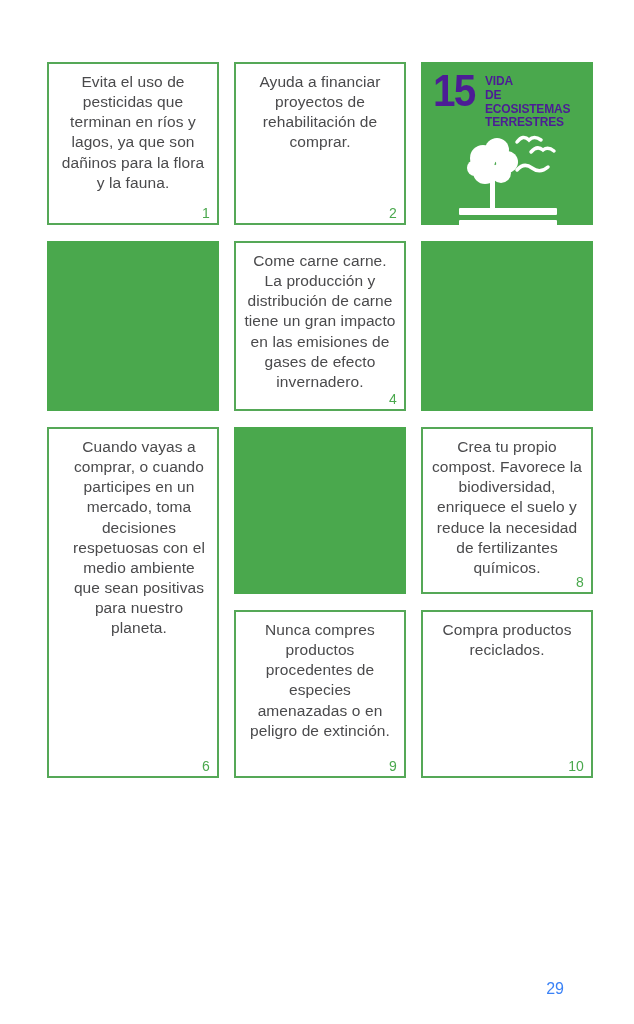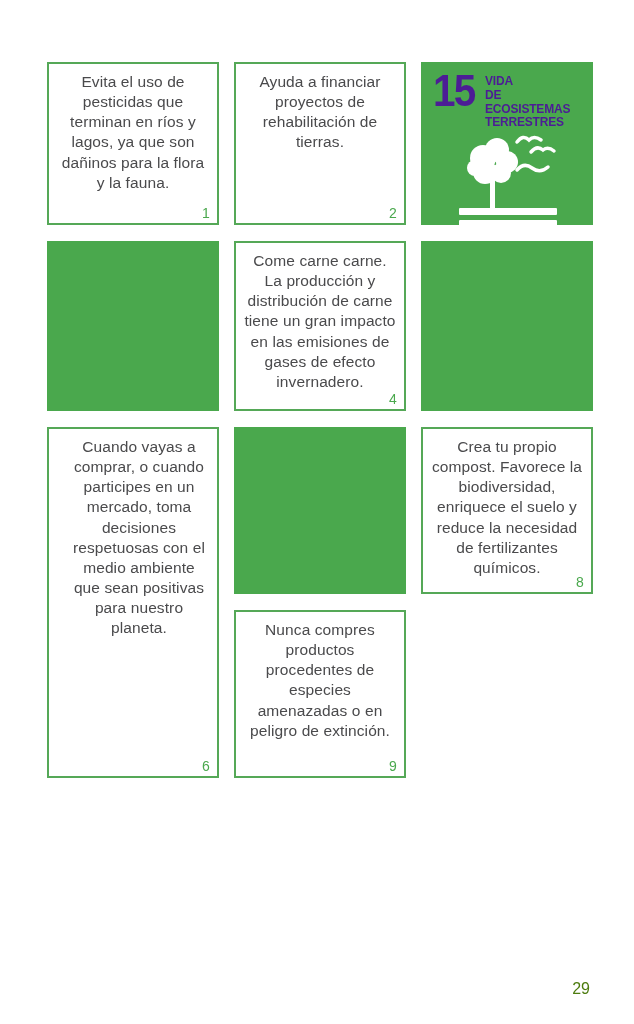--- a/index.html
+++ b/index.html
@@ -52,36 +52,36 @@
     font-size:12.5px;font-weight:700;line-height:1.1;
     letter-spacing:-0.2px;padding-top:2px;
     transform:scaleX(0.96);transform-origin:left top;
   }
   .sdg-title span{display:block;}
   .sdg-icon-wrap{
     flex:1;display:flex;align-items:flex-end;justify-content:center;
     padding-bottom:2px;
   }
   .page-num{
-    position:absolute;right:44px;top:980px;
-    color:#4d7c0f;font-size:16px;
+    position:absolute;right:70px;top:980px;
+    color:#3b82f6;font-size:16px;
   }
 </style>
 </head>
 <body>
 
 <div class="page">
   <div class="grid">
 
     <div class="cell card">
       <div class="card-text">Evita el uso de pesticidas que terminan en ríos y lagos, ya que son dañinos para la flora y la fauna.</div>
       <div class="card-num">1</div>
     </div>
     <div class="cell card">
-      <div class="card-text">Ayuda a financiar proyectos de rehabilitación de tierras.</div>
+      <div class="card-text">Ayuda a financiar proyectos de rehabilitación de comprar.</div>
       <div class="card-num">2</div>
     </div>
     <div class="cell sdg">
       <div class="sdg-head">
         <div class="sdg-num">15</div>
         <div class="sdg-title">
           <span>VIDA</span>
           <span>DE ECOSISTEMAS</span>
           <span>TERRESTRES</span>
         </div>
@@ -122,17 +122,21 @@
     <div class="cell green"></div>
 
     <div class="cell card">
       <div class="card-text">Crea tu propio compost. Favorece la biodiversidad, enriquece el suelo y reduce la necesidad de fertilizantes químicos.</div>
       <div class="card-num">8</div>
     </div>
     <div class="cell card">
       <div class="card-text">Nunca compres productos procedentes de especies amenazadas o en peligro de extinción.</div>
       <div class="card-num">9</div>
     </div>
+    <div class="cell card">
+      <div class="card-text">Compra productos reciclados.</div>
+      <div class="card-num">10</div>
+    </div>
 
   </div>
 
   <div class="page-num">29</div>
 </div>
 
 </body></html>

